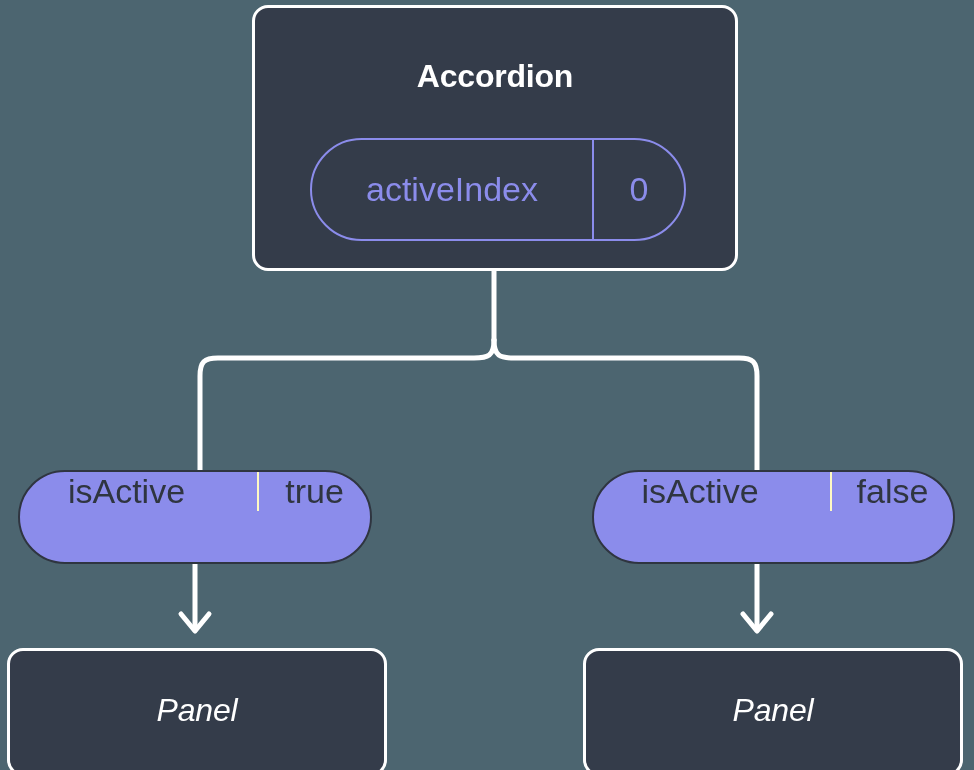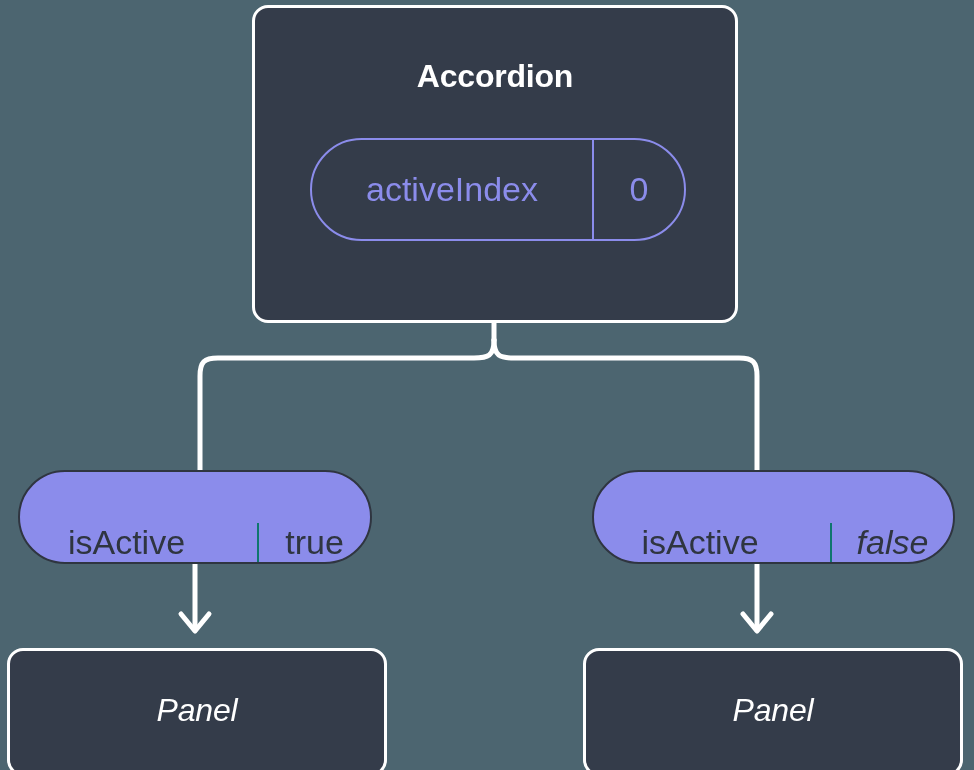--- a/index.html
+++ b/index.html
@@ -39,21 +39,21 @@
     border-radius: 16px;
     display: flex;
     flex-direction: column;
     align-items: center;
   }
 
   #accordion-card {
     left: 252px;
     top: 5px;
     width: 486px;
-    height: 318px;
+    height: 266px;
     justify-content: flex-start;
   }
 
   .card-title {
     color: #ffffff;
     font-size: 32px;
     font-weight: 700;
     letter-spacing: -0.2px;
     line-height: 1;
     margin-top: 52px;
@@ -92,58 +92,58 @@
   .pill-outline .pill-val {
     flex: 1 1 auto;
     border-left: 2px solid #8b8ceb;
   }
 
   
   .pill-filled {
     position: absolute;
     box-sizing: border-box;
     display: flex;
-    align-items: flex-end;
+    align-items: flex-start;
     background: #8b8ceb;
     border: 2px solid #2f3540;
     border-radius: 999px;
     overflow: hidden;
     z-index: 3;
   }
   .pill-filled .pill-key,
   .pill-filled .pill-val {
     display: flex;
     align-items: center;
     justify-content: center;
     color: #2f3540;
     font-size: 34px;
     font-weight: 400;
   }
   .pill-filled .pill-val {
-    border-left: 2px solid #0f766e;
+    border-left: 2px solid #fef9c3;
     margin-left: 24px;
   }
 
   #pill-left {
     left: 18px;
     top: 470px;
     width: 354px;
     height: 94px;
   }
   #pill-left .pill-key { flex: 0 0 213px; }
   #pill-left .pill-val { flex: 1 1 auto; }
 
   #pill-right {
     left: 592px;
     top: 470px;
     width: 363px;
     height: 94px;
   }
   #pill-right .pill-key { flex: 0 0 212px; }
-  #pill-right .pill-val { flex: 1 1 auto; font-style: italic; }
+  #pill-right .pill-val { flex: 1 1 auto; }
 
   
   .panel-card {
     position: absolute;
     box-sizing: border-box;
     background: #343c4a;
     border: 3px solid #ffffff;
     border-radius: 16px;
     display: flex;
     align-items: center;

